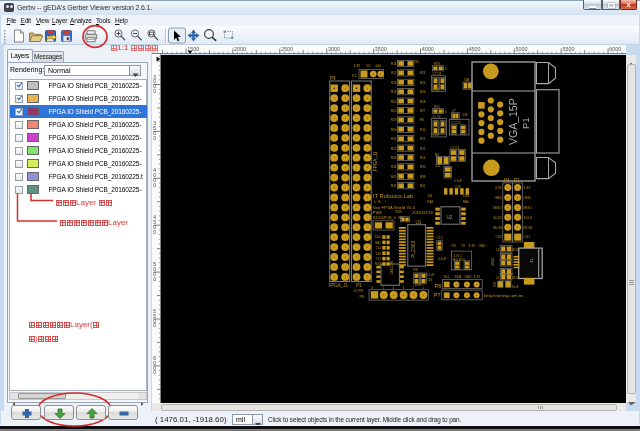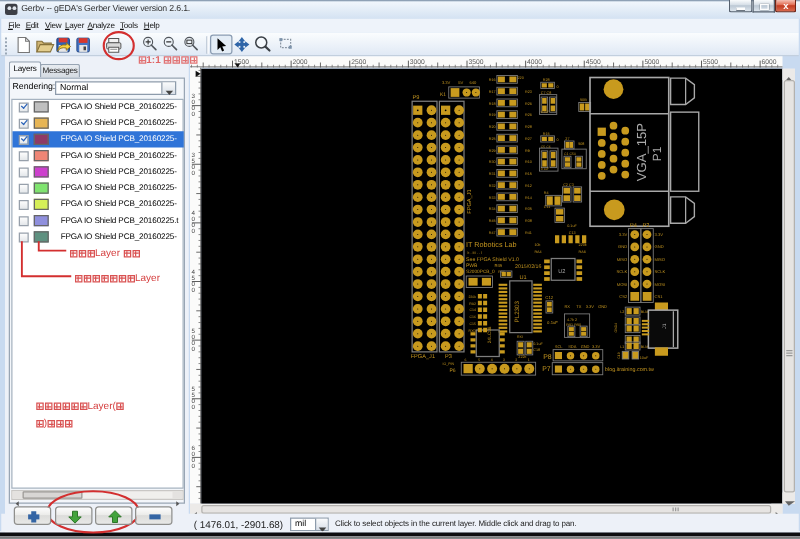--- a/index.html
+++ b/index.html
@@ -1018,21 +1018,21 @@
     <div class="abs" style="right:0;top:0;width:9px;height:8px;background:#eceae8"><svg width="9" height="8">
           <path d="M3.5 1.5 L6.5 4 L3.5 6.5 z" fill="#666"></path>
         </svg></div>
     <div class="abs" style="left:9px;top:0.5px;width:456px;height:7px;background:#e6e4e2;border:1px solid #b3b1ae;border-radius:2px"></div>
     <div class="abs" style="left:386px;top:2.5px;width:1px;height:3px;background:#999"></div>
     <div class="abs" style="left:388px;top:2.5px;width:1px;height:3px;background:#999"></div>
     <div class="abs" style="left:390px;top:2.5px;width:1px;height:3px;background:#999"></div>
   </div>
 
   <div class="abs" style="left:1px;top:411px;width:638px;height:14px;background:#edf1f8"></div>
-  <div class="abs" style="left:155px;top:414.5px;font-size:7.9px;color:#222">( 1476.01, -2901.68)</div>
+  <div class="abs" style="left:155px;top:414.5px;font-size:7.9px;color:#222">( 1476.01, -1918.60)</div>
   <div class="abs" style="left:232px;top:414px;width:31px;height:11px;background:#fff;border:1px solid #8d9bab">
     <div class="abs" style="left:3px;top:1px;font-size:7px;color:#000">mil</div>
     <div class="abs" style="right:0;top:0;width:10px;height:9px;background:linear-gradient(#fafbfc,#d8dfe8);border-left:1px solid #8d9bab">
       <svg width="10" height="9">
           <path d="M2 3 h6 l-3 3.5 z" fill="#444"></path>
         </svg></div>
   </div>
   <div class="abs" style="left:268px;top:416px;font-size:6.4px;color:#222;letter-spacing:-0.1px;white-space:nowrap">Click to select objects in the current layer. Middle click and drag to pan.</div>
 
   <div class="abs" style="left:0;top:425px;width:640px;height:1px;background:#f5f8fb"></div>

